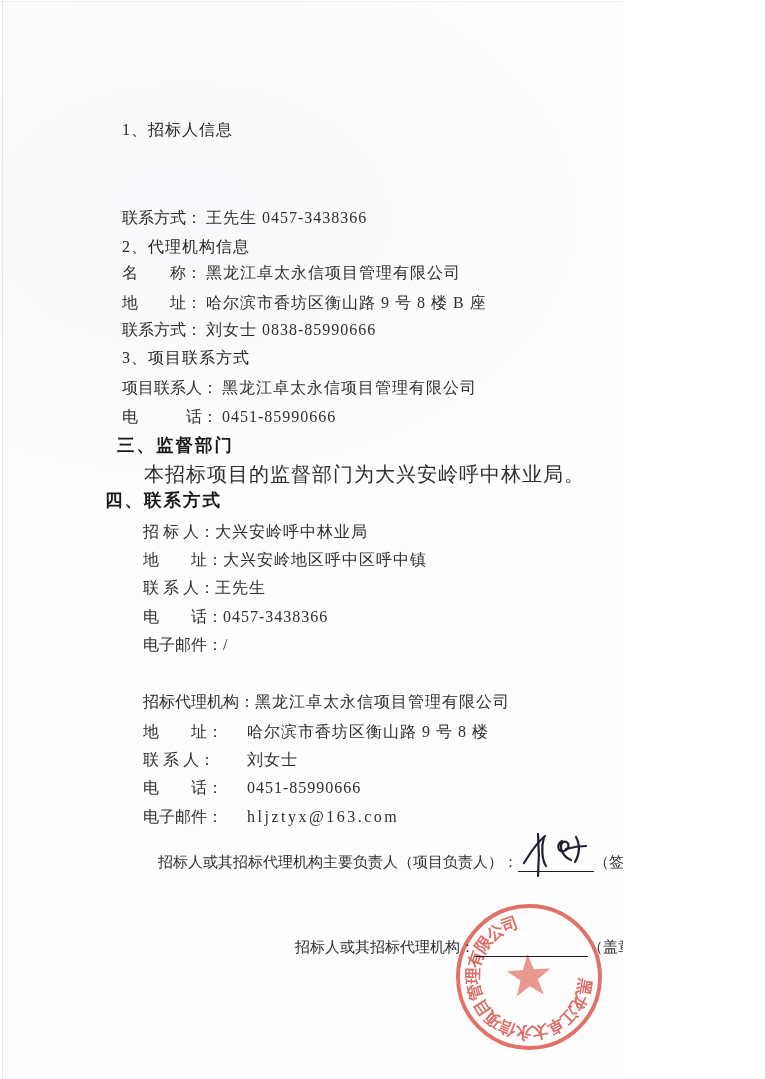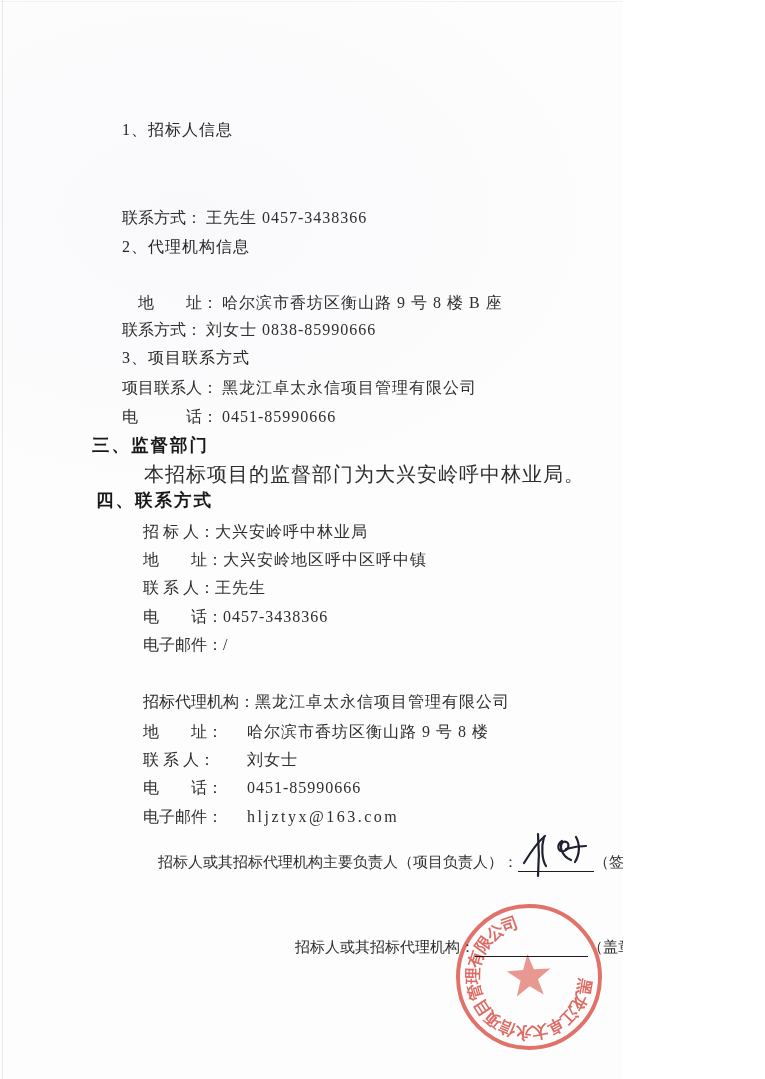--- a/index.html
+++ b/index.html
@@ -7,21 +7,21 @@
     position:relative;width:623px;height:1079px;overflow:hidden;
     background:
       radial-gradient(ellipse 600px 400px at 30% 20%, rgba(246,246,249,.6), rgba(255,255,255,0) 70%),
       #fdfdfe;
     font-family:"Liberation Serif", serif;
     color:#2e2e2e;
   }
   .line{position:absolute;font-size:16px;letter-spacing:1px;white-space:pre;line-height:20px;}
   .lbl{letter-spacing:0;}
   .sec-heading{font-size:16px;color:#262626;}
-  .big-heading{font-family:"Liberation Sans", sans-serif;font-weight:700;font-size:17.5px;color:#181818;letter-spacing:2px;}
+  .big-heading{font-family:"Liberation Sans", sans-serif;font-weight:700;font-size:17.5px;color:#181818;letter-spacing:2px;margin-left:25px;}
   .para{font-size:20px;letter-spacing:1px;}
   .agency-row .lbl{display:inline-block;width:104px;}
   .agency-row.first .lbl{width:auto;}
   .email-val{letter-spacing:2.5px;}
   .bottom-line{font-size:15px;letter-spacing:0;}
   .sig-blank{
     display:inline-block;width:76px;height:17px;vertical-align:bottom;
     border-bottom:1.6px solid #1d1d1d;position:relative;
   }
   .sig-scribble{position:absolute;left:0px;top:-22px;}
@@ -46,31 +46,32 @@
 
   <div class="edge-top"></div>
   <div class="edge-left"></div>
   <div class="edge-right"></div>
   <div class="speck"></div>
 
   <div class="line sec-heading" style="left:122px;top:120px">1、招标人信息</div>
   <div class="line" style="left:122px;top:208px"><span class="lbl">联系方式： </span><span>王先生 0457-3438366</span></div>
 
   <div class="line sec-heading" style="left:122px;top:237px">2、代理机构信息</div>
-  <div class="line" style="left:138px;top:293px"><span class="lbl">地　　址： </span><span>哈尔滨市香坊区衡山路 9 号 8 楼 B 座</span></div>
+  <div class="line" style="left:122px;top:263px"><span class="lbl">名　　称： </span><span>黑龙江卓太永信项目管理有限公司</span></div>
+  <div class="line" style="left:122px;top:293px"><span class="lbl">地　　址： </span><span>哈尔滨市香坊区衡山路 9 号 8 楼 B 座</span></div>
   <div class="line" style="left:122px;top:320px"><span class="lbl">联系方式： </span><span>刘女士 0838-85990666</span></div>
 
   <div class="line sec-heading" style="left:122px;top:348px">3、项目联系方式</div>
   <div class="line" style="left:122px;top:378px"><span class="lbl">项目联系人： </span><span>黑龙江卓太永信项目管理有限公司</span></div>
   <div class="line" style="left:122px;top:407px"><span class="lbl">电　　　话： </span><span>0451-85990666</span></div>
 
   <div class="line big-heading" style="left:92px;top:435px">三、监督部门</div>
   <div class="line para" style="left:144px;top:464px">本招标项目的监督部门为大兴安岭呼中林业局。</div>
 
-  <div class="line big-heading" style="left:96px;top:490px">四、联系方式</div>
+  <div class="line big-heading" style="left:80px;top:490px">四、联系方式</div>
 
   <div class="line" style="left:143px;top:522px"><span class="lbl">招 标 人：</span><span>大兴安岭呼中林业局</span></div>
   <div class="line" style="left:143px;top:550px"><span class="lbl">地　　址：</span><span>大兴安岭地区呼中区呼中镇</span></div>
   <div class="line" style="left:143px;top:578px"><span class="lbl">联 系 人：</span><span>王先生</span></div>
   <div class="line" style="left:143px;top:607px"><span class="lbl">电　　话：</span><span>0457-3438366</span></div>
   <div class="line" style="left:143px;top:635px"><span class="lbl">电子邮件：</span><span>/</span></div>
 
   <div class="line agency-row first" style="left:143px;top:692px"><span class="lbl">招标代理机构：</span><span>黑龙江卓太永信项目管理有限公司</span></div>
   <div class="line agency-row" style="left:143px;top:722px"><span class="lbl">地　　址：</span><span>哈尔滨市香坊区衡山路 9 号 8 楼</span></div>
   <div class="line agency-row" style="left:143px;top:750px"><span class="lbl">联 系 人：</span><span>刘女士</span></div>

